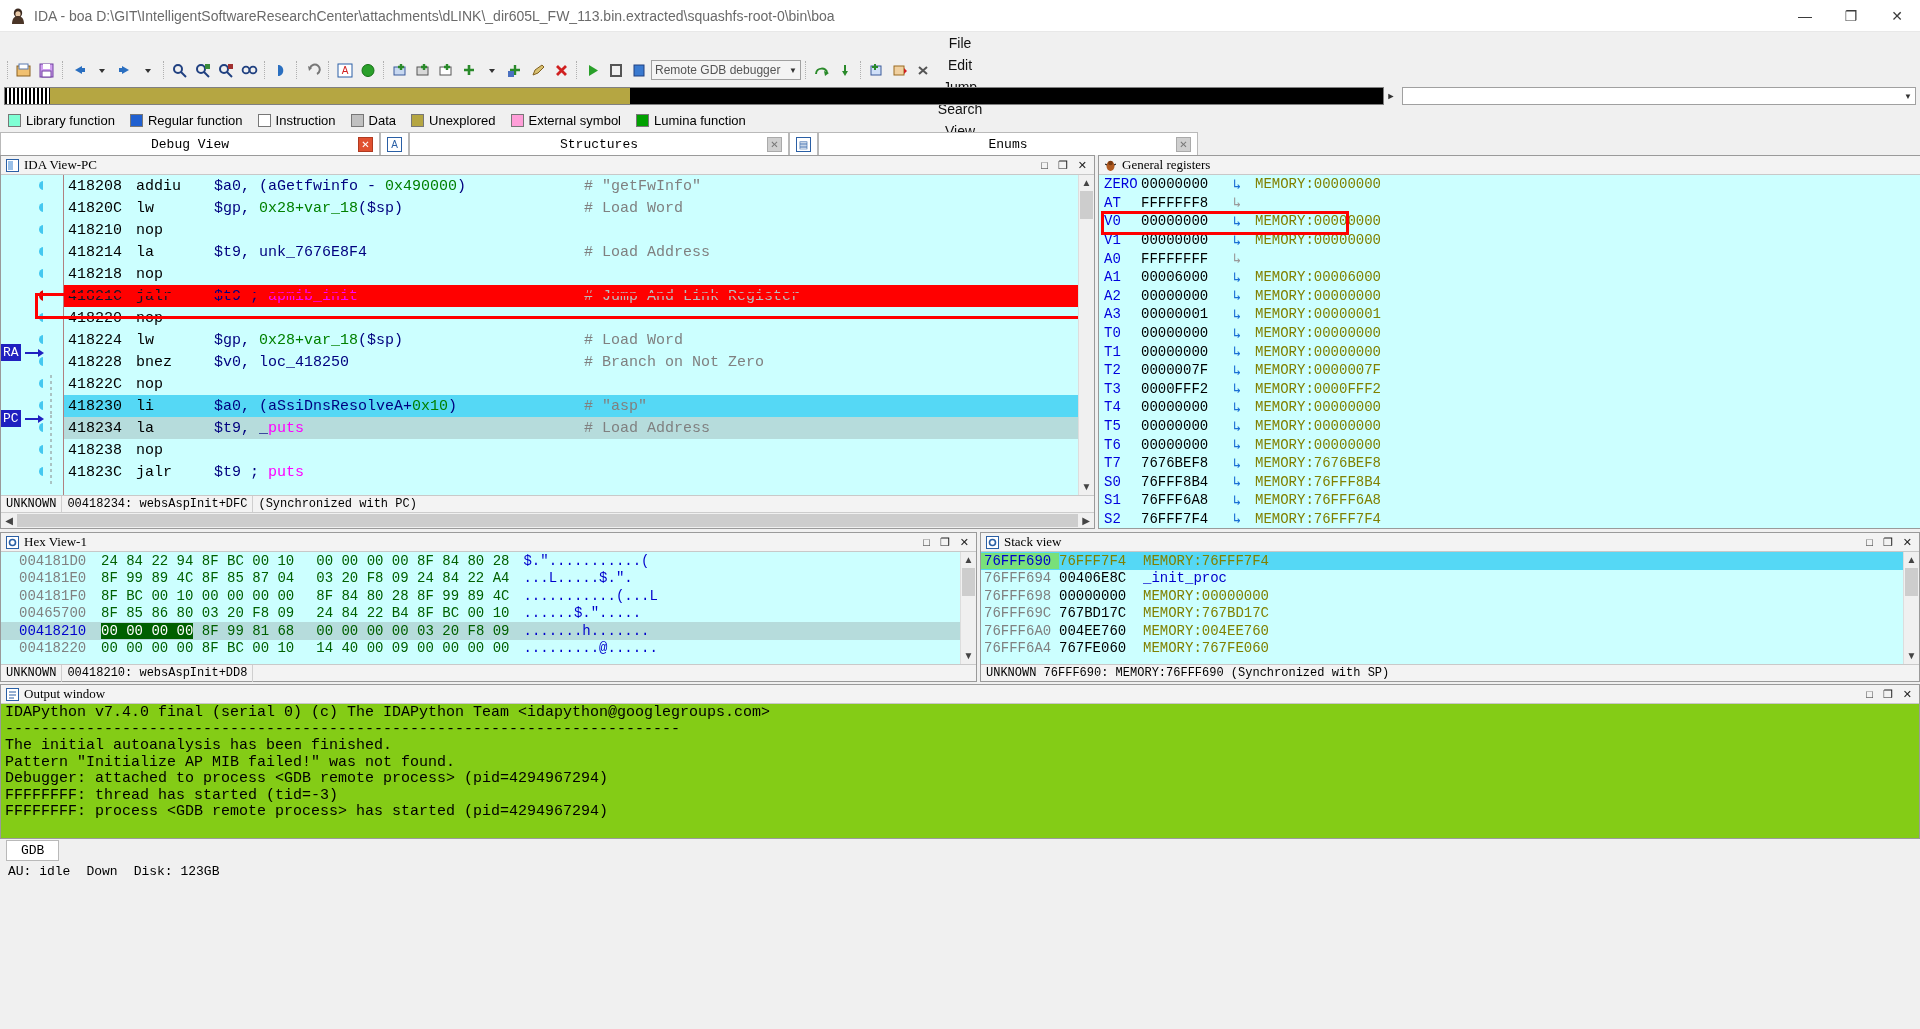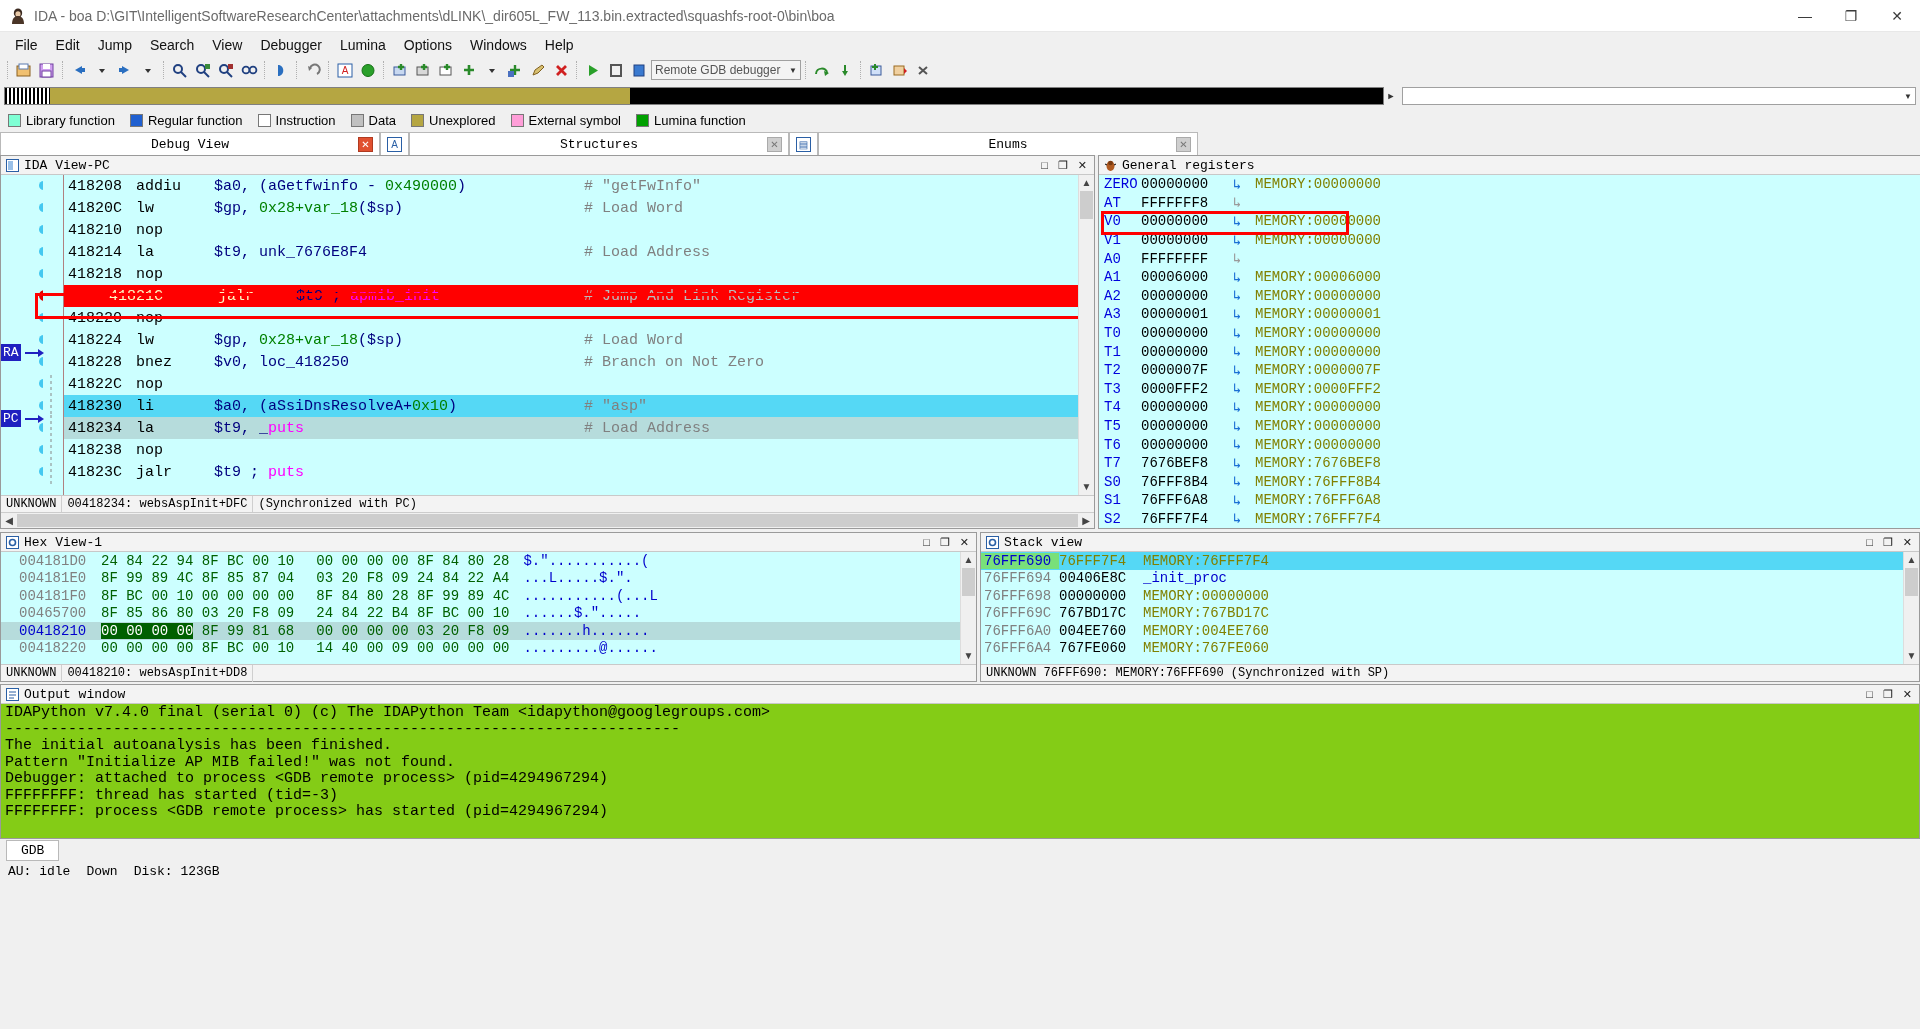--- a/index.html
+++ b/index.html
@@ -29,21 +29,21 @@
   }
   #win-controls { position: absolute; right: 0; top: 0; display: flex; height: 32px; }
   #win-controls div {
     width: 46px; height: 32px; display: flex; align-items: center;
     justify-content: center; color: #3b3b3b; font-size: 14px;
   }
 
   
   #menubar {
     height: 25px; display: flex; align-items: center;
-    background: #f0f0f0; padding-left: 6px;
+    background: #f0f0f0;  flex-direction: column;
   }
   #menubar .mi {
     padding: 3px 9px; font-size: 14px; color: #111;
   }
 
   
   #toolbar {
     height: 26px; display: flex; align-items: center;
     background: #f0f0f0; padding-left: 4px; gap: 1px;
   }
@@ -108,21 +108,21 @@
   
   .panel { border: 1px solid #9a9a9a; background: #fff; display: flex; flex-direction: column; }
   .panel-title {
     height: 19px; display: flex; align-items: center;
     background: #f3f3f3; border-bottom: 1px solid #c8c8c8; padding-left: 4px; gap: 5px;
   }
   .panel-title .pt-icon {
     width: 14px; height: 14px; display:flex; align-items:center; justify-content:center;
     font-size:10px;
   }
-  .panel-title .pt-label { font-family: Liberation Mono, monospace; font-size: 13px; color: #000; }
+  .panel-title .pt-label { font-family: Liberation Serif, serif; font-size: 13px; color: #000; }
   .panel-title .pt-btns { margin-left: auto; display: flex; gap: 10px; padding-right: 7px; }
   .panel-title .pt-btns span { font-size: 11px; color: #222; }
 
   
   #disasm-body {
     flex: 1; position: relative; background: #ccffff; overflow: hidden;
     display: flex;
   }
   #disasm-gutter { width: 42px; background: #ccffff; position: relative; flex: 0 0 42px; }
   #disasm-arrowcol { width: 20px; background: #ccffff; position: relative; flex: 0 0 20px; }
@@ -131,21 +131,21 @@
     height: 22px; display: flex; align-items: center;
     font-family: "Liberation Mono", monospace; font-size: 15px; white-space: pre;
   }
   .dline .addr { color: #000; width: 72px; padding-left: 4px; }
   .dline .mnem { color: #000; width: 78px; }
   .dline .ops { color: #00007f; }
   .dline .cmt { position: absolute; left: 520px; color: #808080; }
   .bpdot { position: absolute; left: 38px; width: 9px; height: 9px; border-radius: 50%; background:#44c8f0; }
   .bpdot.red { background: #e00000; width: 11px; height: 11px; }
   .row-red { background: #ff0000 !important; }
-  .row-red .addr, .row-red .mnem { color: #fef9c3; margin-left: 41px; }
+  .row-red .addr, .row-red .mnem { color: #0f172a; }
   .row-red .cmt { color: #bbbbbb; }
   .row-pc { background: #55d8f5 !important; }
   .row-pc2 { background: #b6dcdc !important; }
   .green { color: #008000; }
   .magenta { color: #ff00ff; }
 
   .badge {
     position: absolute; background: #2020c0; color: #fff;
     font-family: "Liberation Mono", monospace; font-size: 13px;
     padding: 0 2px; height: 17px; line-height: 17px;

